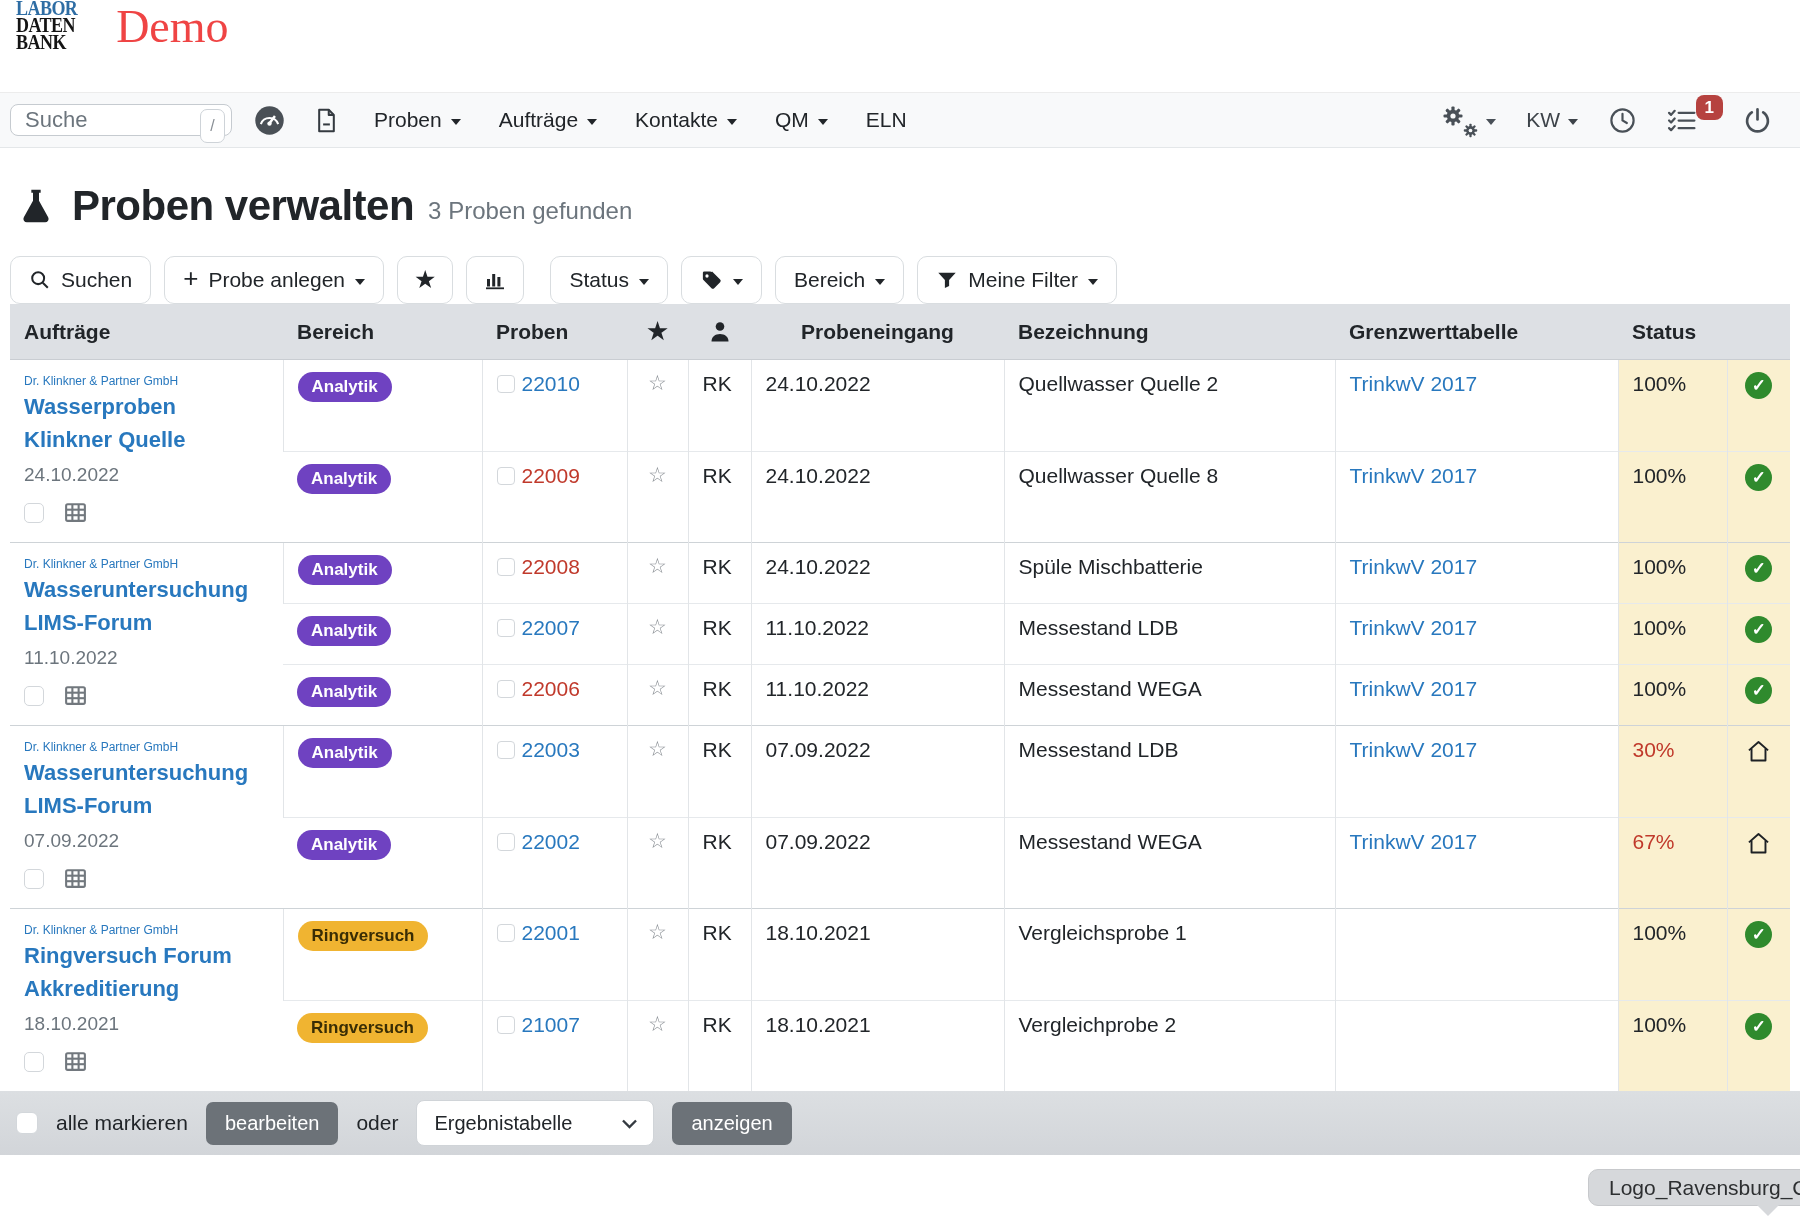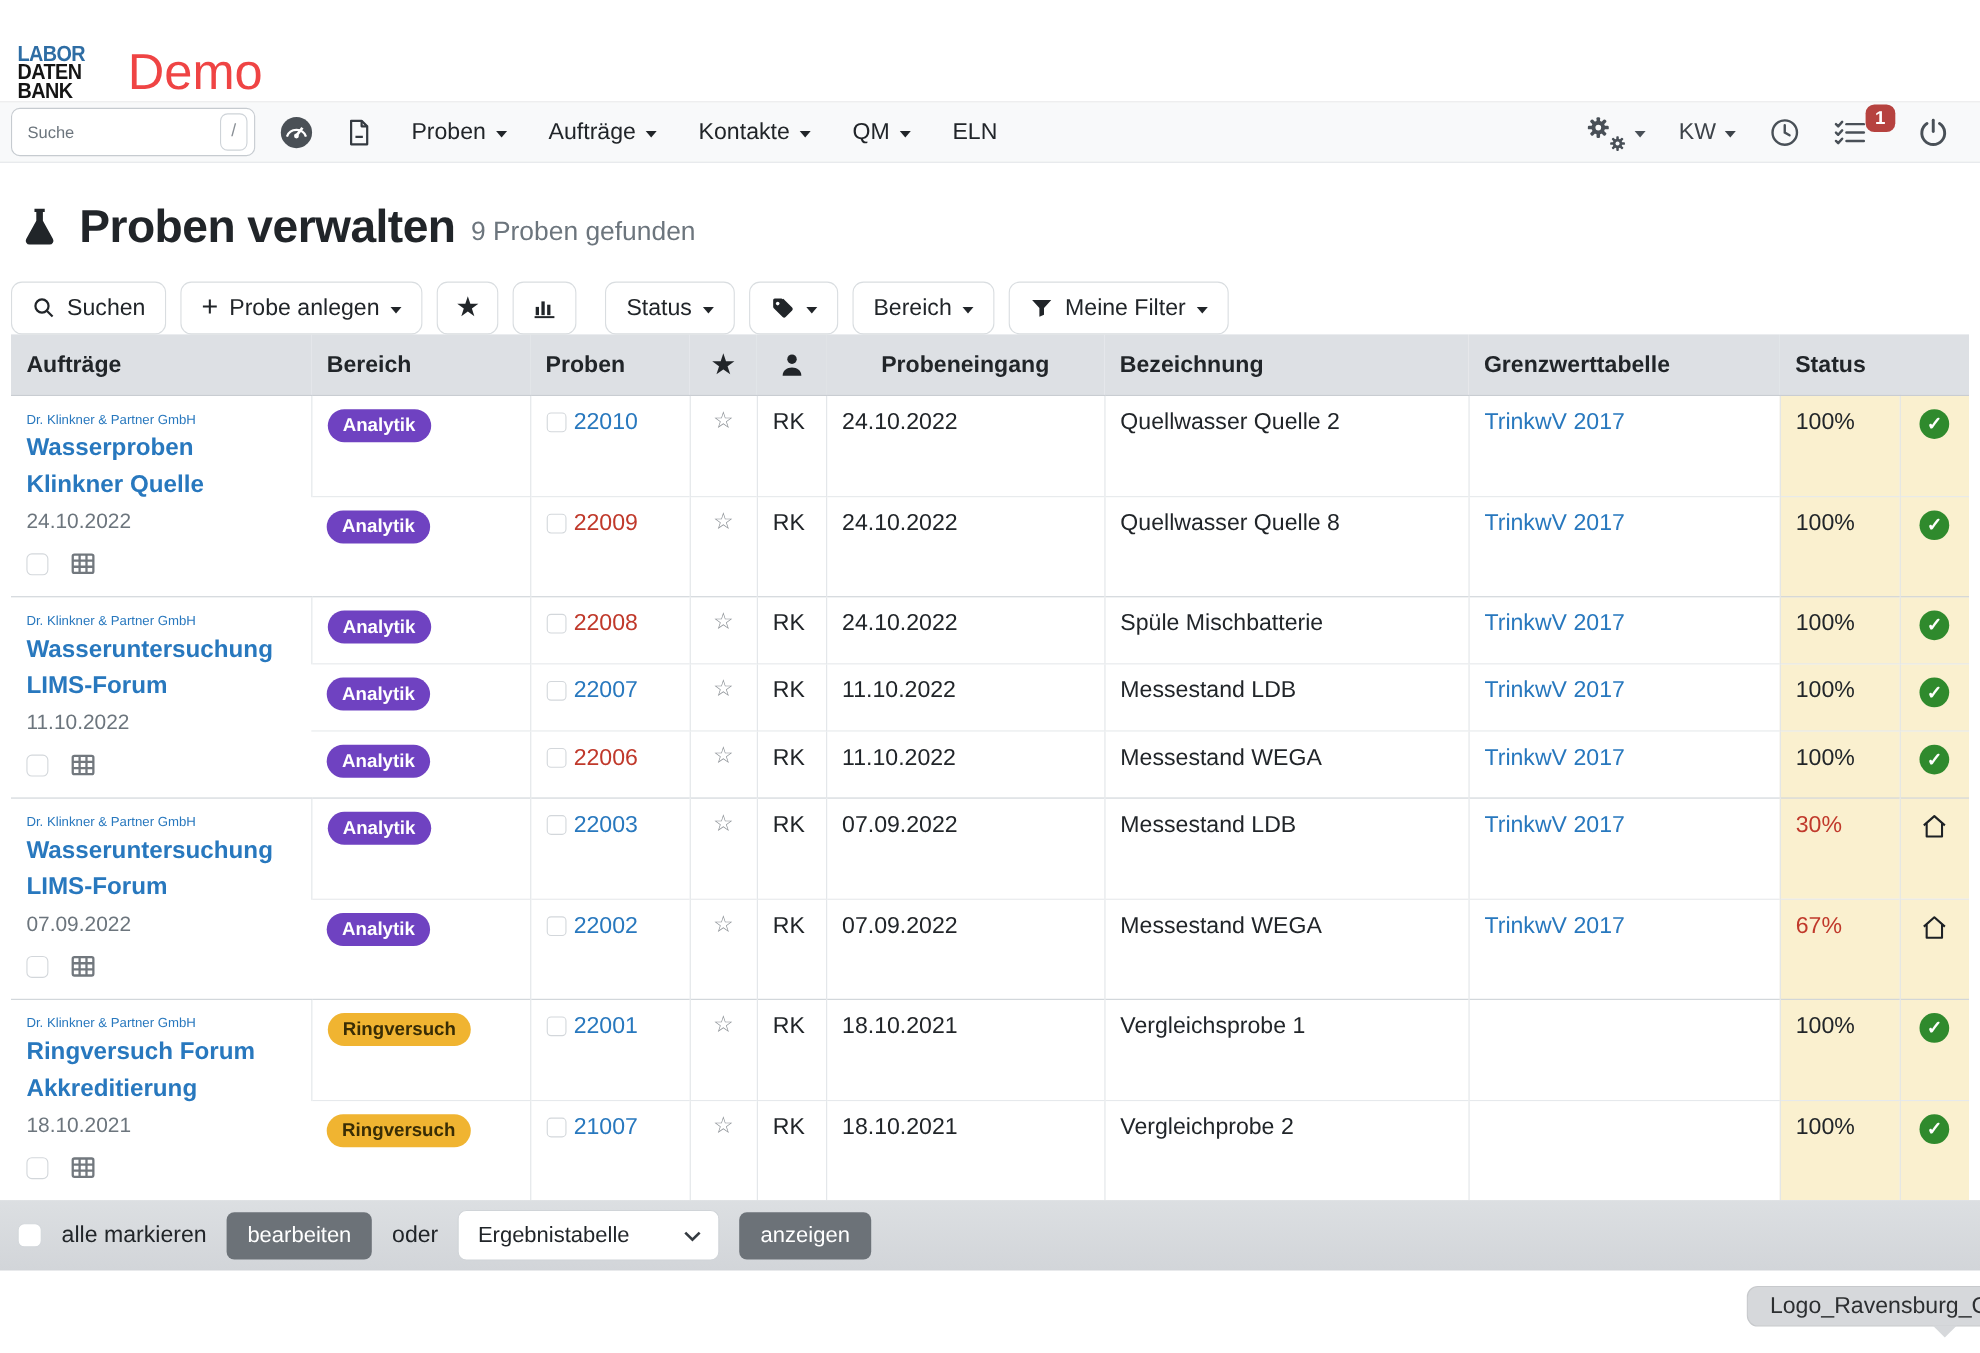--- a/index.html
+++ b/index.html
@@ -5,33 +5,33 @@
   * { box-sizing: border-box; }
   html,body { margin:0; padding:0; }
   body {
     width:1800px; height:1230px; position:relative; overflow:hidden;
     background:#fff; color:#212529;
     font-family:"Liberation Sans", sans-serif;
   }
   a { text-decoration:none; cursor:pointer; }
 
   
-  .app-header { height:92px; display:flex; align-items:flex-end; padding:0 16px; background:#fff; }
+  .app-header { height:92px; display:flex; align-items:flex-start; padding:0 16px; background:#fff;font-family:Liberation Serif, serif; }
   .logo { display:flex; flex-direction:column; font-weight:800; font-size:20px; line-height:17px;
           letter-spacing:-0.6px; transform:scaleX(.9); transform-origin:left center; }
   .logo .l-blue { color:#2e6da4; }
   .logo .l-dark { color:#141414; }
   .app-title { font-size:46px; color:#ef4444; margin-left:32px; font-weight:400; }
 
   
   .navbar { height:56px; background:#f8f9fa; border-top:1px solid #ececec; border-bottom:1px solid #e4e7e9;
             display:flex; align-items:center; padding:0 28px 0 10px; }
   .search-wrap { position:relative; width:222px; flex:0 0 auto; }
-  .search-input { width:100%; height:44px; border:1px solid #c6cbd0; border-radius:8px; background:#fff;
-                  font-size:15px; padding:0 44px 0 14px; color:#495057; outline:none;
+  .search-input { width:100%; height:32px; border:1px solid #c6cbd0; border-radius:8px; background:#fff;
+                  font-size:22px; padding:0 44px 0 14px; color:#495057; outline:none;
                   font-family:"Liberation Sans", sans-serif; }
   .search-input::placeholder { color:#6c757d; opacity:1; }
   .kbd-slash { position:absolute; right:7px; top:5px; width:25px; height:34px; border:1px solid #ced3d8;
                border-radius:7px; background:#fff; color:#8a9096; font-size:16px;
                display:flex; align-items:center; justify-content:center; }
   .nav-icons { display:flex; align-items:center; gap:28px; margin-left:22px; }
   .nav-menus { display:flex; align-items:center; gap:38px; margin-left:34px; font-size:21px; color:#212529; }
   .nav-item { display:flex; align-items:center; gap:9px; cursor:pointer; white-space:nowrap; }
   .caret { width:0; height:0; border-left:5.5px solid transparent; border-right:5.5px solid transparent;
            border-top:6px solid #212529; display:inline-block; margin-top:3px; }
@@ -239,21 +239,21 @@
 </div>
 
 <div class="main">
   <div class="page-head">
     <span class="flask">
       <svg width="40" height="42" viewBox="0 0 24 24" fill="#212529">
         <path d="M9.2 2.2h5.6v1.9h-1v4.7l5.5 9.9a2.1 2.1 0 0 1-1.9 3.1H6.6a2.1 2.1 0 0 1-1.9-3.1l5.5-9.9V4.1h-1z"></path>
       </svg>
     </span>
     <span class="page-title">Proben verwalten</span>
-    <span class="page-sub">9 Proben gefunden</span>
+    <span class="page-sub">3 Proben gefunden</span>
   </div>
 
   <div class="toolbar">
     <button class="tbtn">
       <svg width="22" height="22" viewBox="0 0 24 24" fill="none" stroke="#212529" stroke-width="2.2">
         <circle cx="10" cy="10" r="6.5"></circle>
           <line x1="15" y1="15" x2="20.5" y2="20.5"></line>
       </svg>
       <span>Suchen</span>
     </button>

